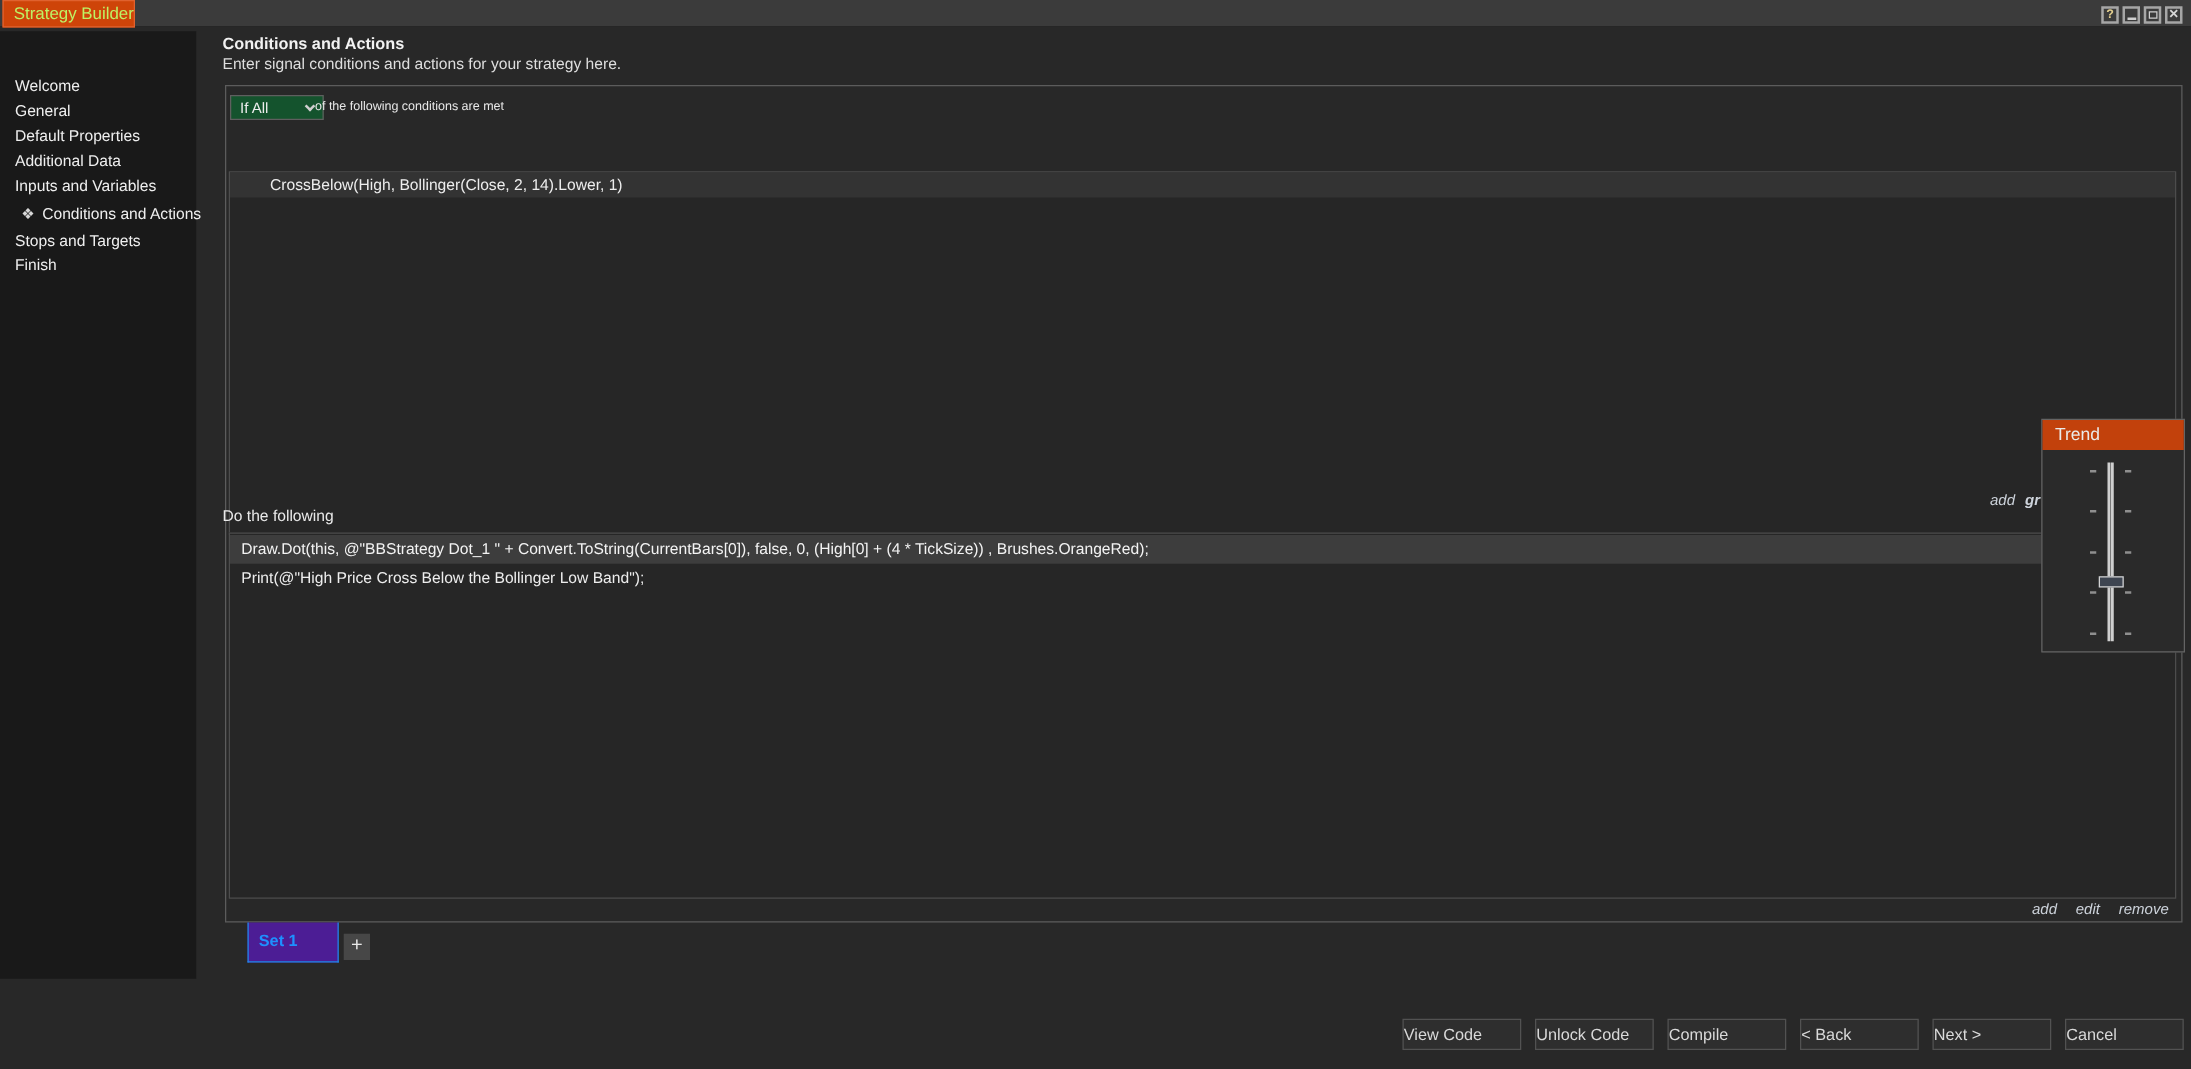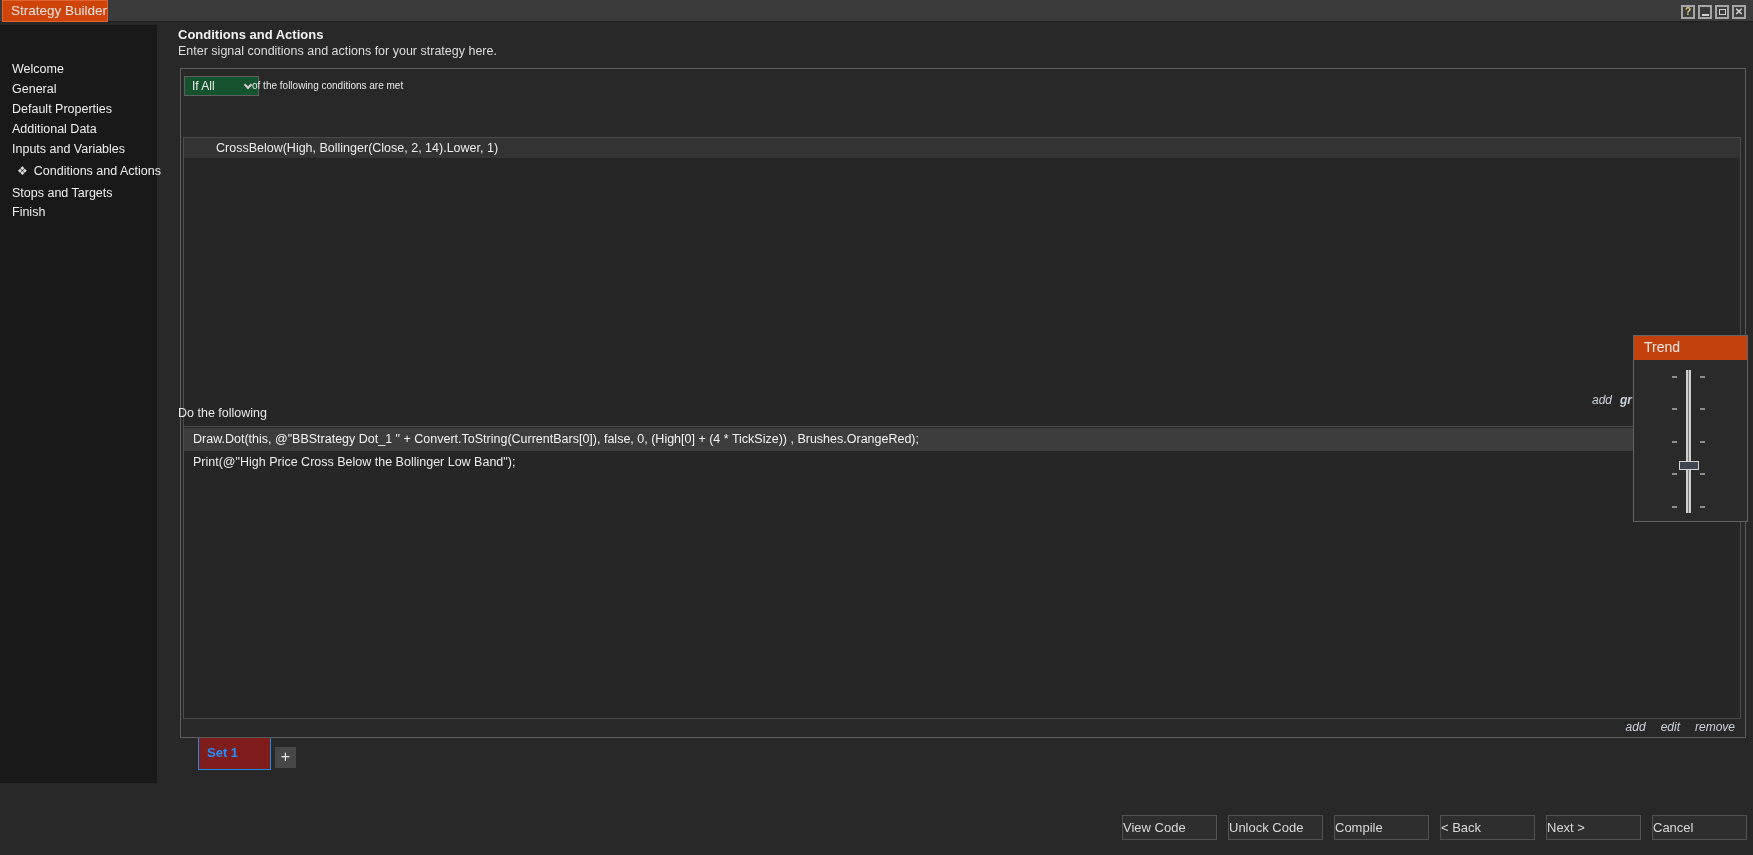--- a/index.html
+++ b/index.html
@@ -9,21 +9,21 @@
     font-family:"Liberation Sans", sans-serif;
     color:#e8e8e8;
     position:relative;
   }
 
   
   .titlebar { position:absolute; left:0; top:0; width:1753px; height:22px; background:#3b3b3b; border-bottom:1px solid #202020; }
   .title-tab {
     position:absolute; left:2px; top:0; width:106px; height:22px;
     background:#ce4409; border:1px solid #e0622f;
-    color:#e5e5e5; font-size:13.5px; line-height:20px; padding-left:8px;
+    color:#bef264; font-size:13.5px; line-height:20px; padding-left:8px;
     white-space:nowrap;
   }
   .win-controls { position:absolute; top:5px; right:7px; display:flex; gap:3px; }
   .wbtn {
     width:14px; height:14px; border:2px solid #a6a6a6;
     display:flex; align-items:center; justify-content:center;
     font-size:10px; line-height:10px; color:#cfcfcf; cursor:default;
   }
   .wbtn.help span { color:#e3cf8e; font-weight:bold; font-size:10px; }
   .wbtn.min span { display:block; width:7px; height:2px; background:#cfcfcf; margin-top:5px; }
@@ -72,21 +72,21 @@
   .act-row.sel { background:#3d3d3d; color:#f3f3f3; margin-top:1px; }
 
   .act-links { position:absolute; top:720px; left:1630px; width:105px; display:flex; gap:15px; justify-content:flex-end; font-size:12px; font-style:italic; color:#cdd3db; }
   .act-links span { cursor:pointer; }
 
   
   .set-tab {
     position:absolute; left:198px; top:738px; width:73px; height:32px;
     border-left:1px solid #1e88e5; border-right:1px solid #1e88e5; border-bottom:1px solid #1e88e5;
     color:#1e90ff; font-size:13px; font-weight:600; line-height:29px; padding-left:8px;
-    background:#7f1d1d; cursor:default;
+    background:#4c1d95; cursor:default;
   }
   .add-set {
     position:absolute; left:275px; top:747px; width:21px; height:21px;
     background:#474747; color:#e8e8e8; font-size:16px; line-height:19px; text-align:center; cursor:default;
   }
 
   
   .footer { position:absolute; top:815px; right:6px; display:flex; gap:11px; }
   .fbtn {
     width:95px; height:25px; background:#2e2e2e; border:1px solid #525252;

